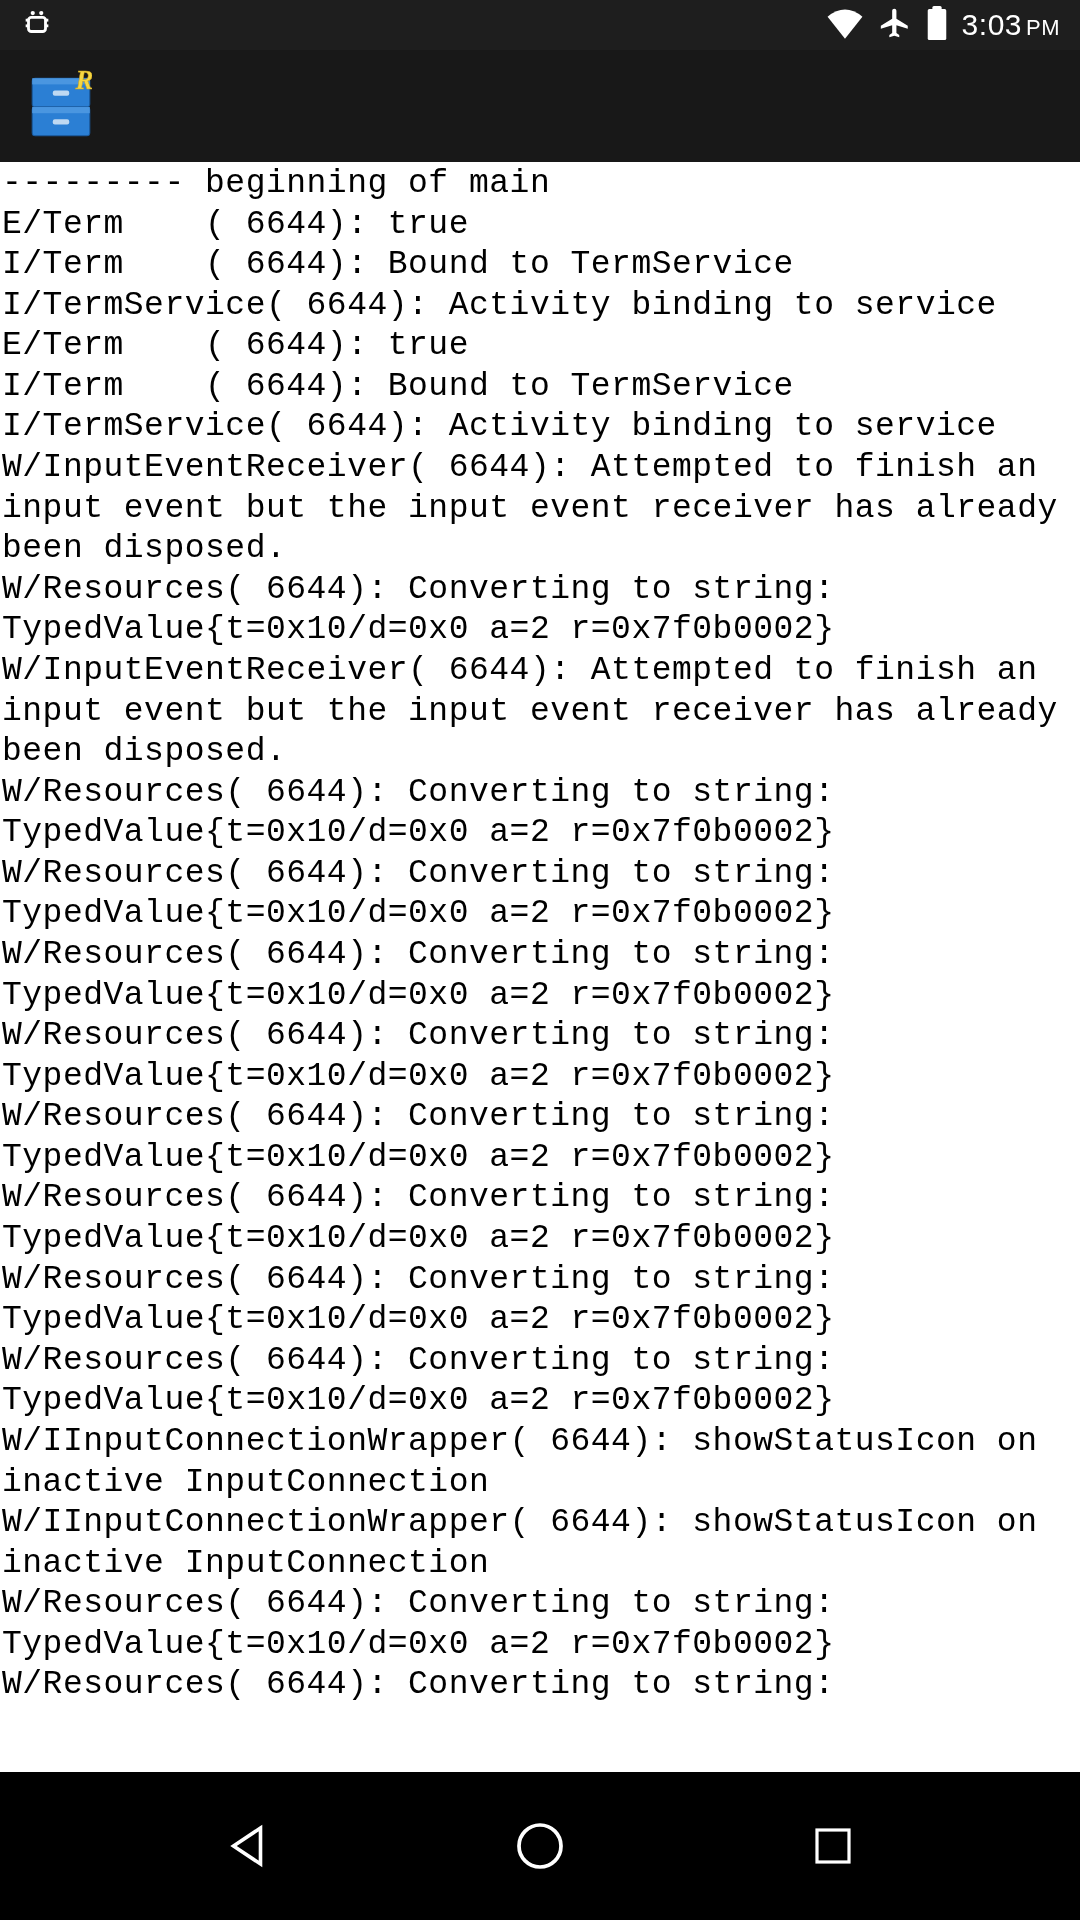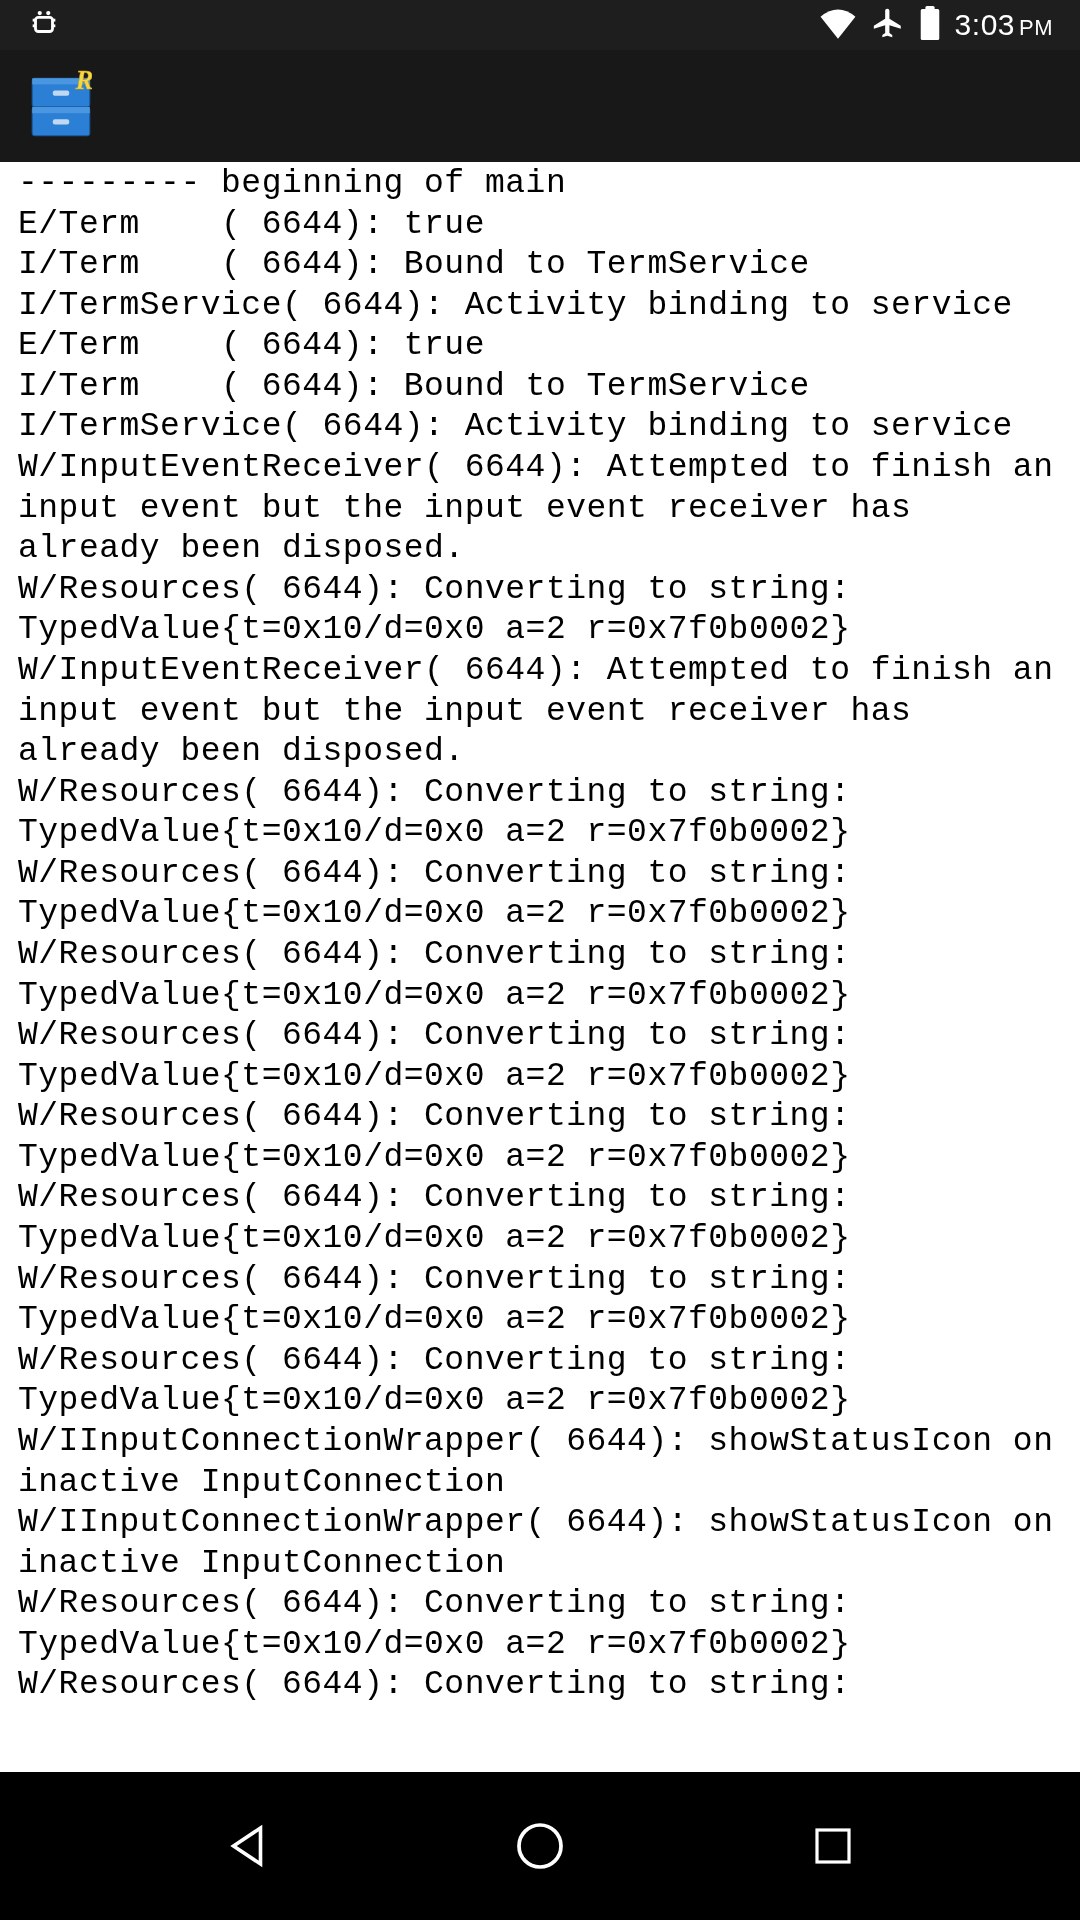--- a/index.html
+++ b/index.html
@@ -14,21 +14,21 @@
       font-family: sans-serif;
       overflow: hidden;
       position: relative;
     }
     .status-bar {
       height: 50px;
       background: #1e1e1e;
       display: flex;
       align-items: center;
       justify-content: space-between;
-      padding: 0 27px;
+      padding: 0 20px;
       color: #fff;
     }
     .status-left {
       display: flex;
       align-items: center;
     }
     .status-right {
       display: flex;
       align-items: center;
       gap: 14px;
@@ -64,21 +64,21 @@
       color: #fff;
       font-size: 44px;
       font-weight: 400;
     }
     .content {
       background: #fff;
       color: #000;
       font-family: "Courier New", Courier, monospace;
       font-size: 33px;
       line-height: 1.23;
-      padding: 2px 18px;
+      padding: 2px 2px;
       white-space: pre-wrap;
       word-break: break-word;
       height: 1610px;
       overflow: hidden;
       letter-spacing: 0.5px;
     }
     .nav-bar {
       position: absolute;
       bottom: 0;
       left: 0;

